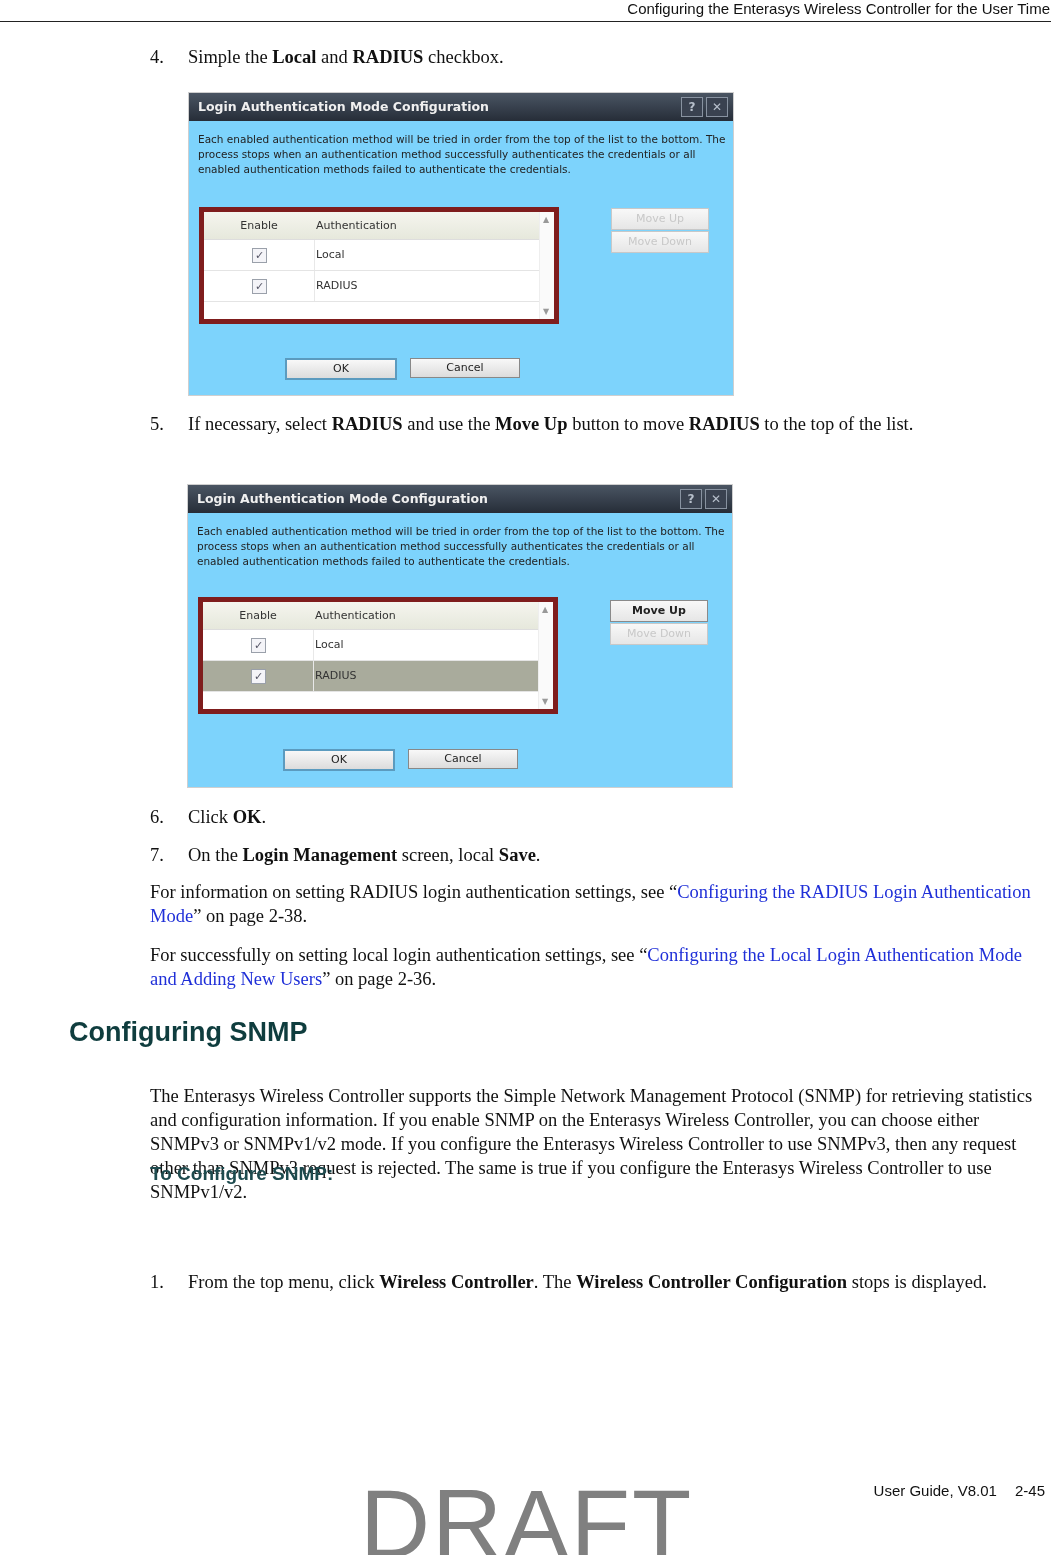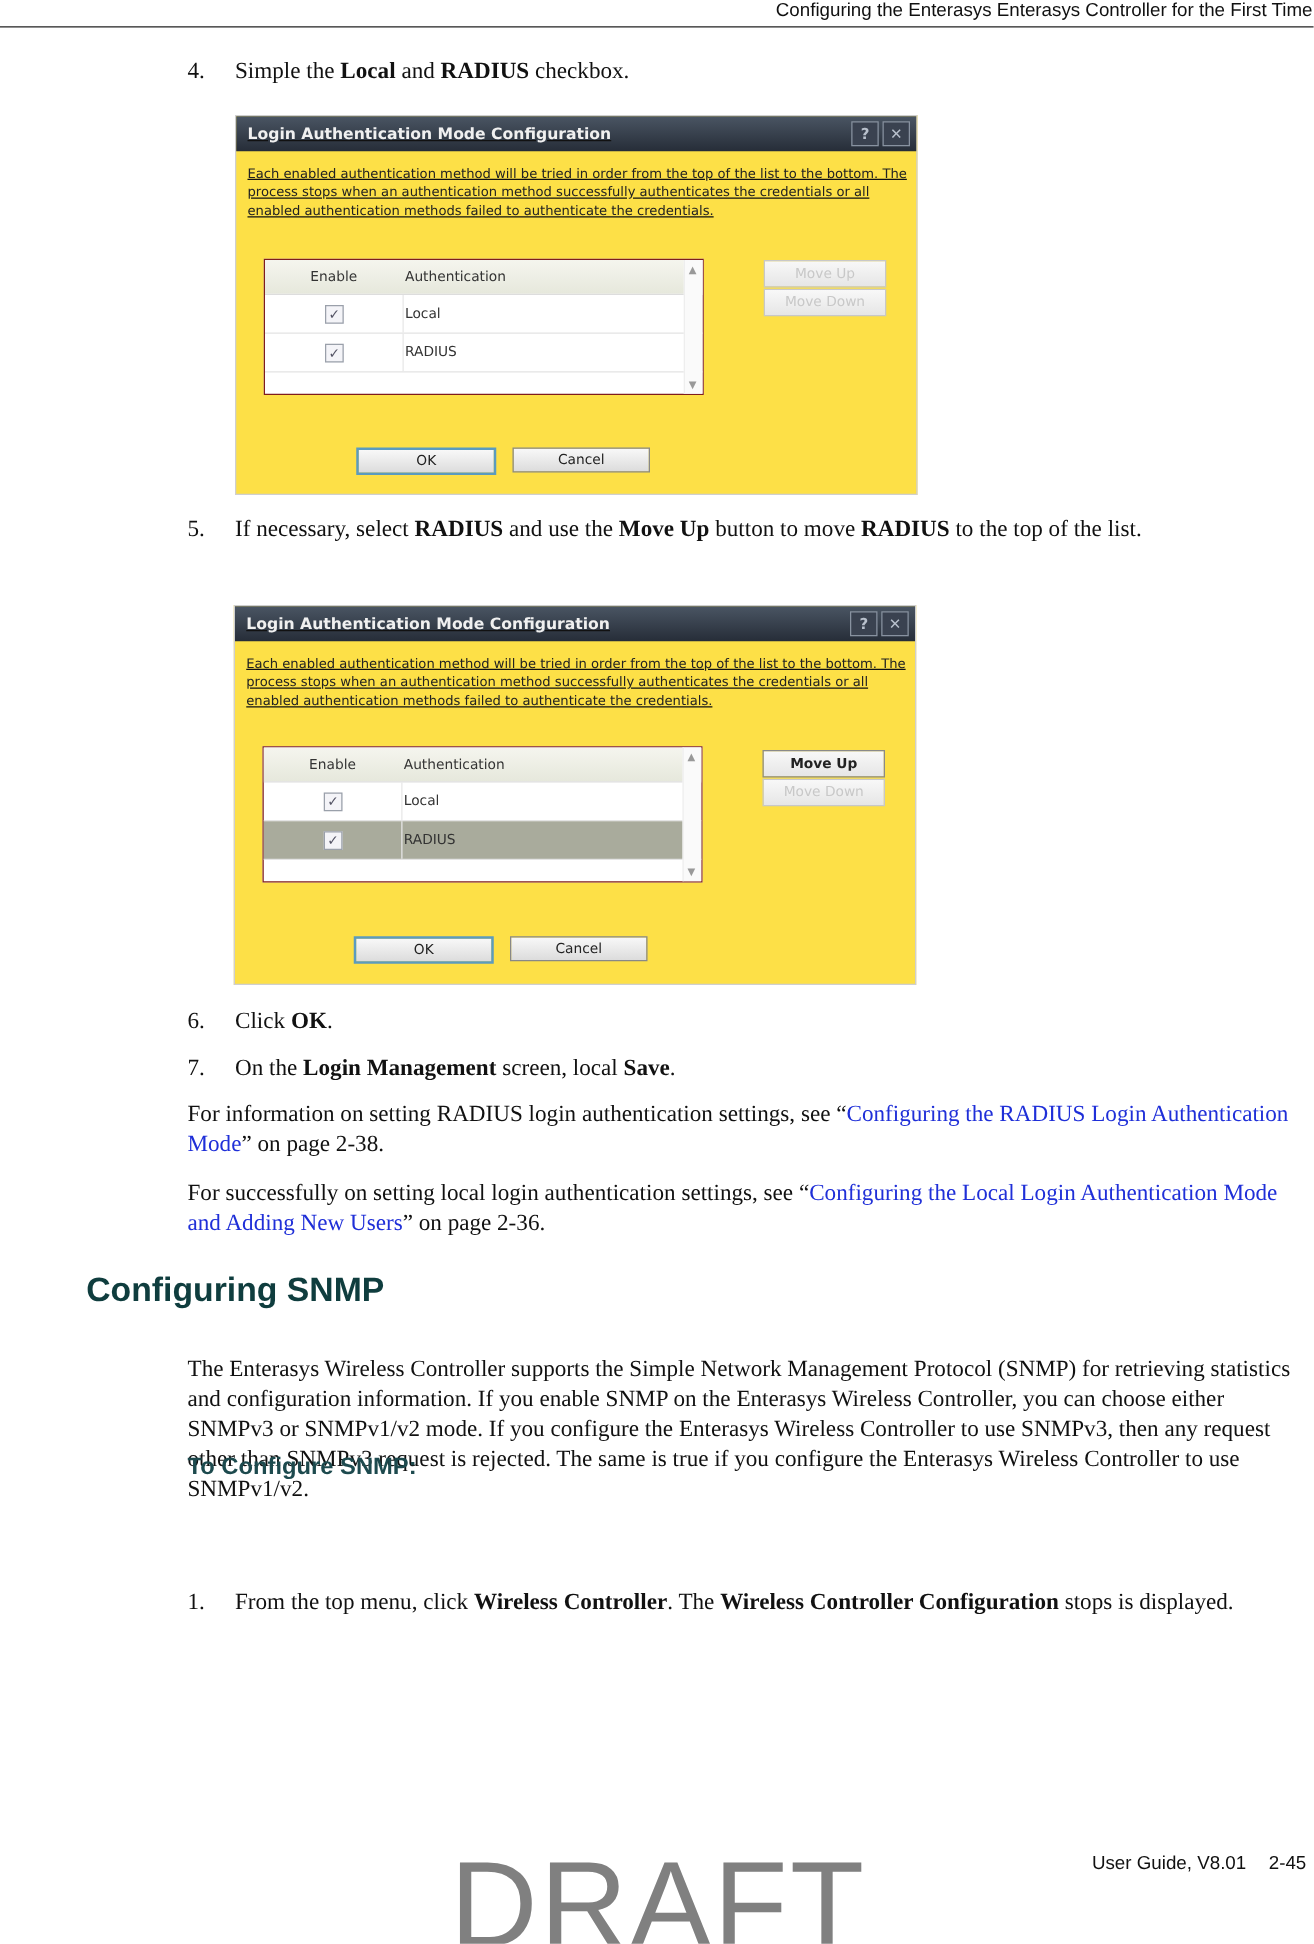--- a/index.html
+++ b/index.html
@@ -13,29 +13,29 @@
   .step .txt { position: absolute; left: 38px; right: 0; top: 0; }
   b { font-weight: bold; }
   .para { position: absolute; left: 150px; width: 895px; font-size: 18.5px; line-height: 24px; }
   .link { color: #1f2fd8; }
   h1.section { position: absolute; left: 57px; top: 1005px; margin: 12px;
     font-family: "Liberation Sans", sans-serif; font-size: 27px; font-weight: bold; color: #0f3d3e; }
   h2.proc { position: absolute; left: 150px; top: 1163px; margin: 0;
     font-family: "Liberation Sans", sans-serif; font-size: 19px; font-weight: bold; color: #1d4a4e; }
 
   
-  .dialog { position: absolute; width: 544px; background: #fde047; border: 1px solid #cfcfcf;
-    font-family: "DejaVu Sans", sans-serif; text-decoration: underline; }
+  .dialog { position: absolute; width: 544px; background: #7dd3fc; border: 1px solid #cfcfcf;
+    font-family: "DejaVu Sans", sans-serif; }
   .dlg-title { height: 28px; background: linear-gradient(#4a5563, #262d38); color: #f0f0f0;
     font-weight: bold; font-size: 12.5px; line-height: 28px; padding-left: 9px; position: relative; }
   .dlg-ctrl { position: absolute; top: 4px; width: 20px; height: 18px; border: 1px solid #8892a0;
     color: #b8c0cc; font-size: 12px; line-height: 18px; text-align: center; background: #3a4250; }
   .dlg-help { right: 30px; } .dlg-close { right: 5px; }
   .dlg-desc { font-size: 10.5px; line-height: 15px; color: #222; padding: 11px 0 0 9px; width: 530px; }
-  .grid { position: absolute; left: 22px; width: 350px; height: 107px; border: 1px solid #7f1d1d; background: #fff; }
+  .grid { position: absolute; left: 10px; width: 350px; height: 107px; border: 5px solid #7f1d1d; background: #fff; }
   .grid-head { height: 27px; background: linear-gradient(#f5f5ee, #e6e8dc); border-bottom: 1px solid #ddd;
     font-size: 11px; line-height: 27px; color: #333; position: relative; }
   .col-enable { position: absolute; left: 0; width: 110px; text-align: center; }
   .col-auth { position: absolute; left: 112px; }
   .grid-row { height: 30px; border-bottom: 1px solid #e4e4e4; position: relative; font-size: 11px; line-height: 30px; color: #333; }
   .grid-row.sel { background: #a9ab9c; }
   .grid-row .sep { position: absolute; left: 110px; top: 0; bottom: 0; border-left: 1px solid #e8e8e8; }
   .chk { position: absolute; left: 48px; top: 8px; width: 13px; height: 13px; border: 1px solid #9aa0aa;
     background: #f4f4f8; font-size: 11px; line-height: 13px; text-align: center; color: #556; }
   .scroll { position: absolute; right: 0; top: 0; bottom: 0; width: 14px; border-left: 1px solid #eee; background: #fafafa; }
@@ -49,21 +49,21 @@
   .bot-btn.ok { border: 2px solid #5b9bbf; }
 
   .draft { position: absolute; left: 360px; top: 1475px; font-family: "Liberation Sans", sans-serif;
     font-size: 97px; color: #808080; line-height: 1; letter-spacing: 2px; }
   .footer { position: absolute; right: 6px; top: 1482px; font-family: "Liberation Sans", sans-serif; font-size: 15px; }
   .footer .pg { margin-left: 18px; }
 </style>
 </head>
 <body>
 
-<div class="running-header">Configuring the Enterasys Enterasys Controller for the First Time</div>
+<div class="running-header">Configuring the Enterasys Wireless Controller for the User Time</div>
 
 <div class="step" style="top:45px;">
   <span class="num">4.</span>
   <span class="txt"><span>Simple the </span><b>Local</b><span> and </span><b>RADIUS</b><span> checkbox.</span></span>
 </div>
 
 <div class="dialog" style="left:188px; top:92px; height:302px;">
   <div class="dlg-title">
     <span>Login Authentication Mode Configuration</span>
     <span class="dlg-ctrl dlg-help">?</span>

